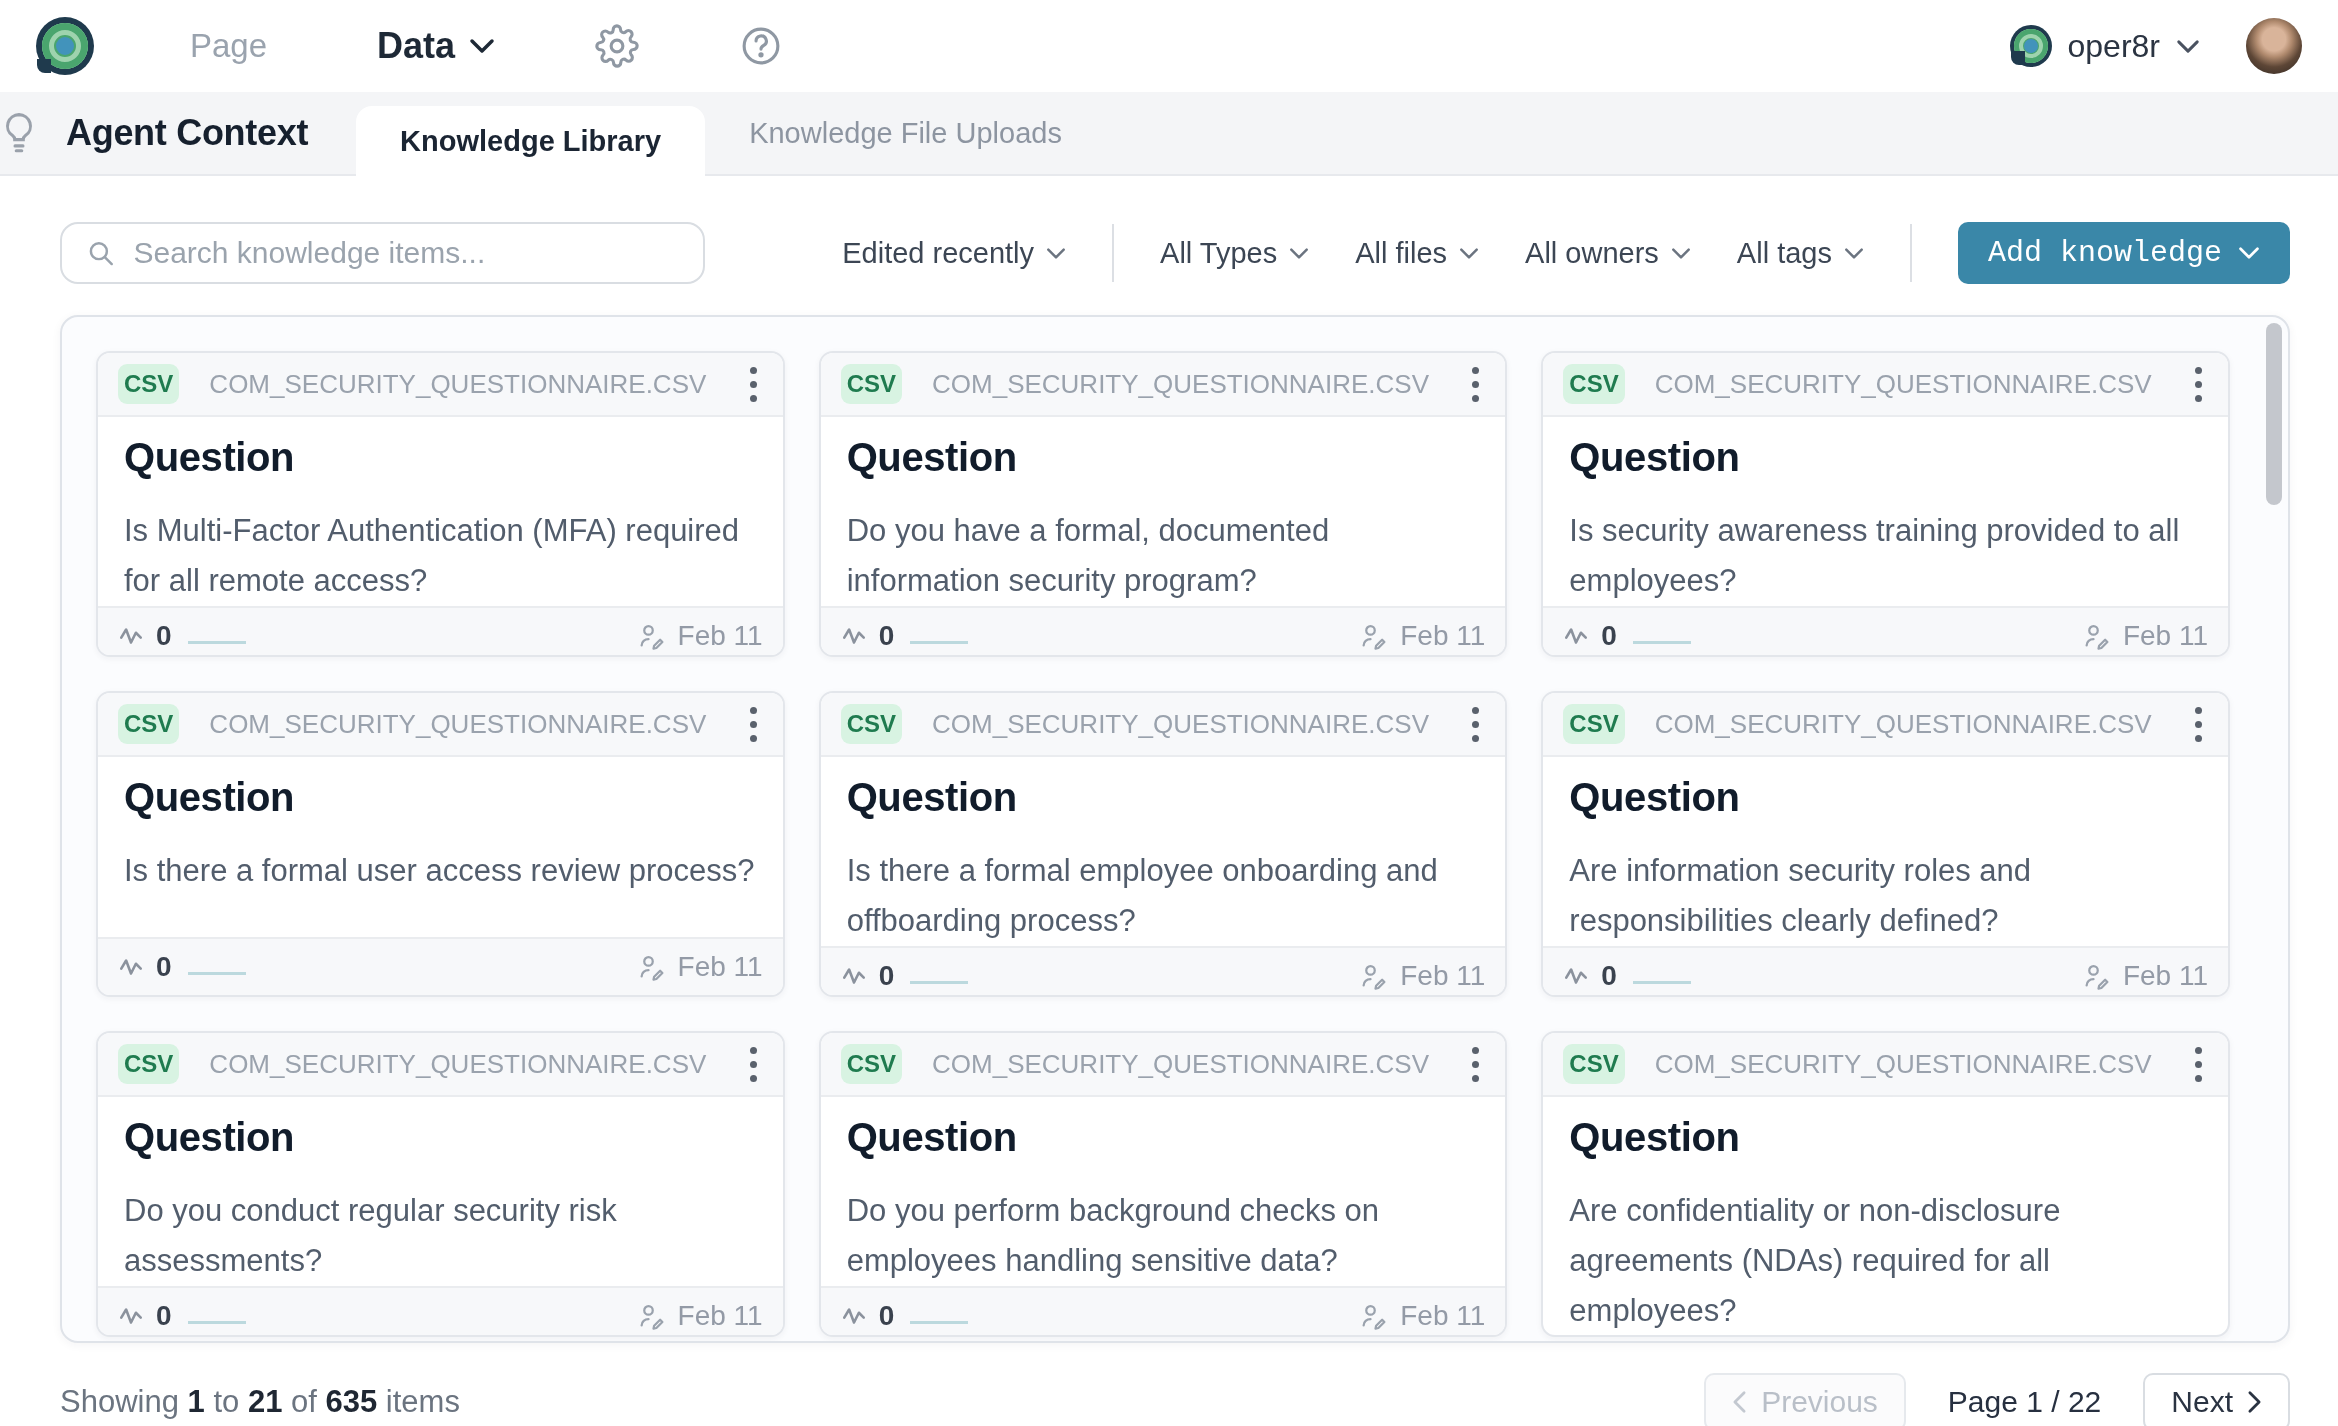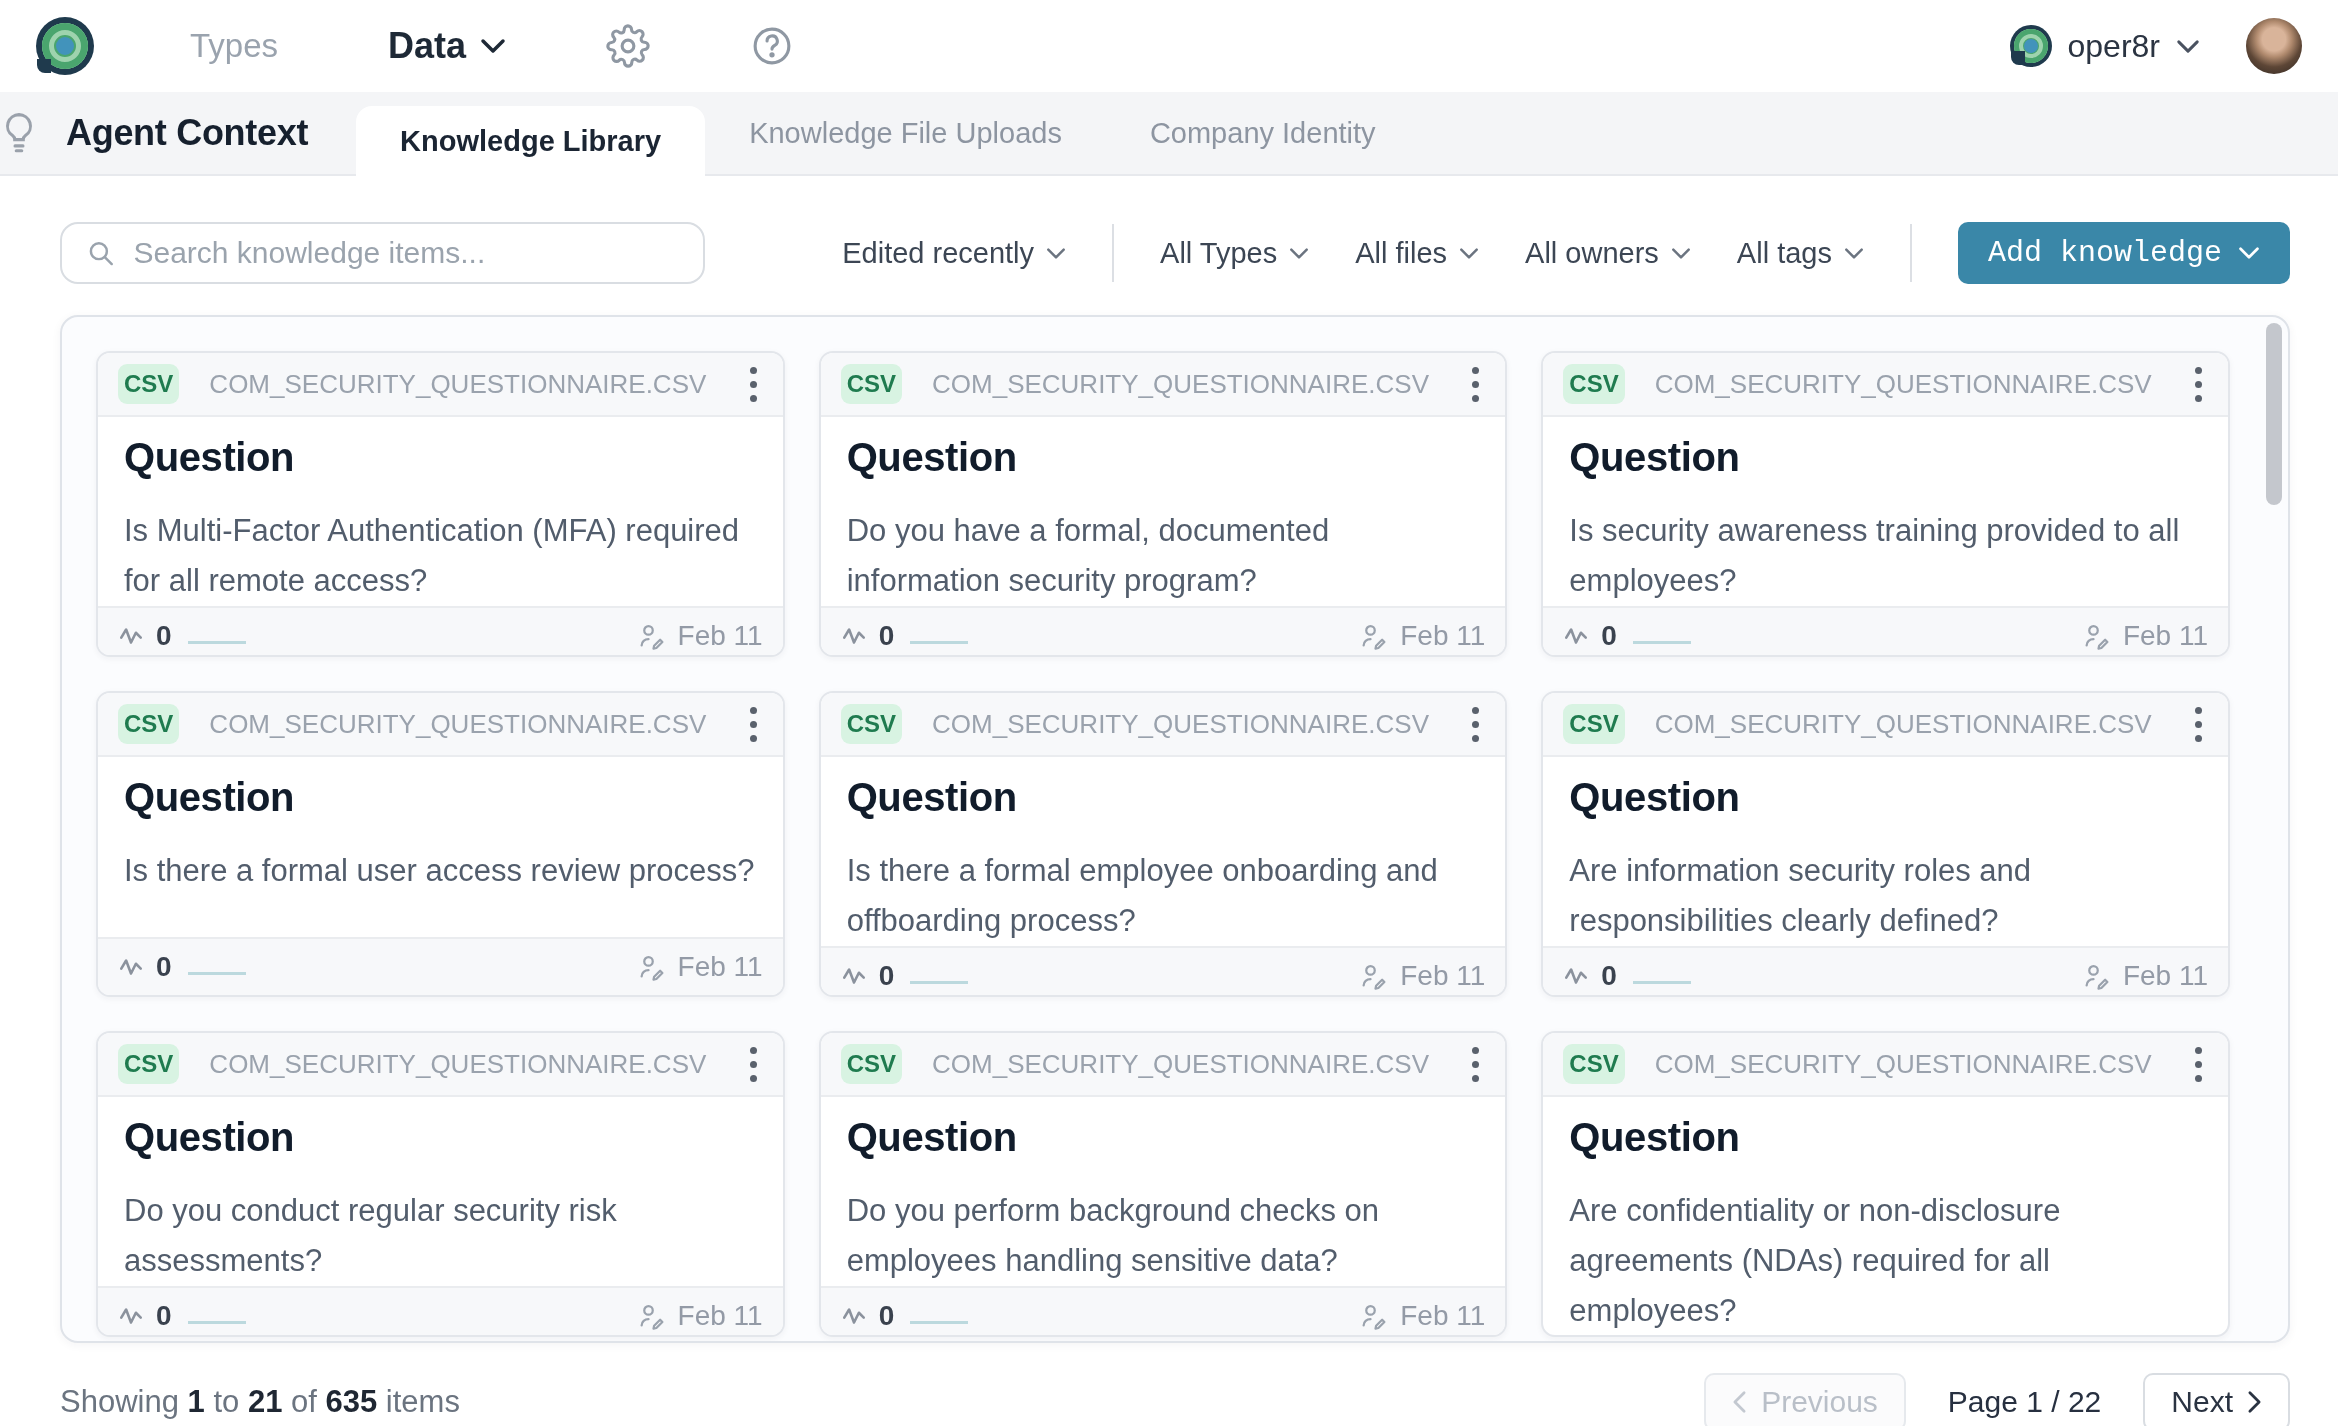--- a/index.html
+++ b/index.html
@@ -92,21 +92,21 @@
 
   svg { display:block; }
 </style>
 </head>
 <body>
 
 <div class="topnav">
   <div class="logo">
       <div class="tail"></div>
     </div>
-  <div class="app-label">Types</div>
+  <div class="app-label">Page</div>
   <div class="nav-data">
     <span>Data</span>
     <svg width="26" height="16" viewBox="0 0 26 16">
         <polyline points="3,3 13,13 23,3" fill="none" stroke="#1e2936" stroke-width="3.5" stroke-linecap="round" stroke-linejoin="round"></polyline>
       </svg>
   </div>
   <div class="icon-btn">
     <svg width="44" height="44" viewBox="0 0 24 24" fill="none" stroke="#8f98a3" stroke-width="1.7" stroke-linecap="round" stroke-linejoin="round">
         <circle cx="12" cy="12" r="3.2"></circle>
         <path d="M19.4 15a1.65 1.65 0 0 0 .33 1.82l.06.06a2 2 0 1 1-2.83 2.83l-.06-.06a1.65 1.65 0 0 0-1.82-.33 1.65 1.65 0 0 0-1 1.51V21a2 2 0 1 1-4 0v-.09a1.65 1.65 0 0 0-1-1.51 1.65 1.65 0 0 0-1.82.33l-.06.06a2 2 0 1 1-2.83-2.83l.06-.06a1.65 1.65 0 0 0 .33-1.82 1.65 1.65 0 0 0-1.51-1H3a2 2 0 1 1 0-4h.09a1.65 1.65 0 0 0 1.51-1 1.65 1.65 0 0 0-.33-1.82l-.06-.06a2 2 0 1 1 2.83-2.83l.06.06a1.65 1.65 0 0 0 1.82.33h.01a1.65 1.65 0 0 0 1-1.51V3a2 2 0 1 1 4 0v.09a1.65 1.65 0 0 0 1 1.51 1.65 1.65 0 0 0 1.82-.33l.06-.06a2 2 0 1 1 2.83 2.83l-.06.06a1.65 1.65 0 0 0-.33 1.82v.01a1.65 1.65 0 0 0 1.51 1H21a2 2 0 1 1 0 4h-.09a1.65 1.65 0 0 0-1.51 1z"></path>
@@ -137,21 +137,20 @@
     <svg width="38" height="46" viewBox="0 0 24 30" fill="none" stroke="#9aa1ab" stroke-width="2" stroke-linecap="round">
         <path d="M12 3a7.5 7.5 0 0 0-4.2 13.7c.9.66 1.4 1.6 1.4 2.6h5.6c0-1 .5-1.94 1.4-2.6A7.5 7.5 0 0 0 12 3z"></path>
         <line x1="9.4" y1="23.4" x2="14.6" y2="23.4"></line>
         <line x1="10.2" y1="26.6" x2="13.8" y2="26.6"></line>
       </svg>
     <div class="context-title">Agent Context</div>
   </div>
   <div class="tabs">
     <div class="tab active">Knowledge Library</div>
     <div class="tab">Knowledge File Uploads</div>
-    <div class="tab">Company Identity</div>
   </div>
 </div>
 
 <div class="toolbar">
   <div class="search-box">
     <svg width="32" height="32" viewBox="0 0 24 24" fill="none" stroke="#9aa3ad" stroke-width="2" stroke-linecap="round">
         <circle cx="10.5" cy="10.5" r="6.5"></circle>
         <line x1="15.5" y1="15.5" x2="21" y2="21"></line>
       </svg>
     <input value="" placeholder="Search knowledge items..." style="">

